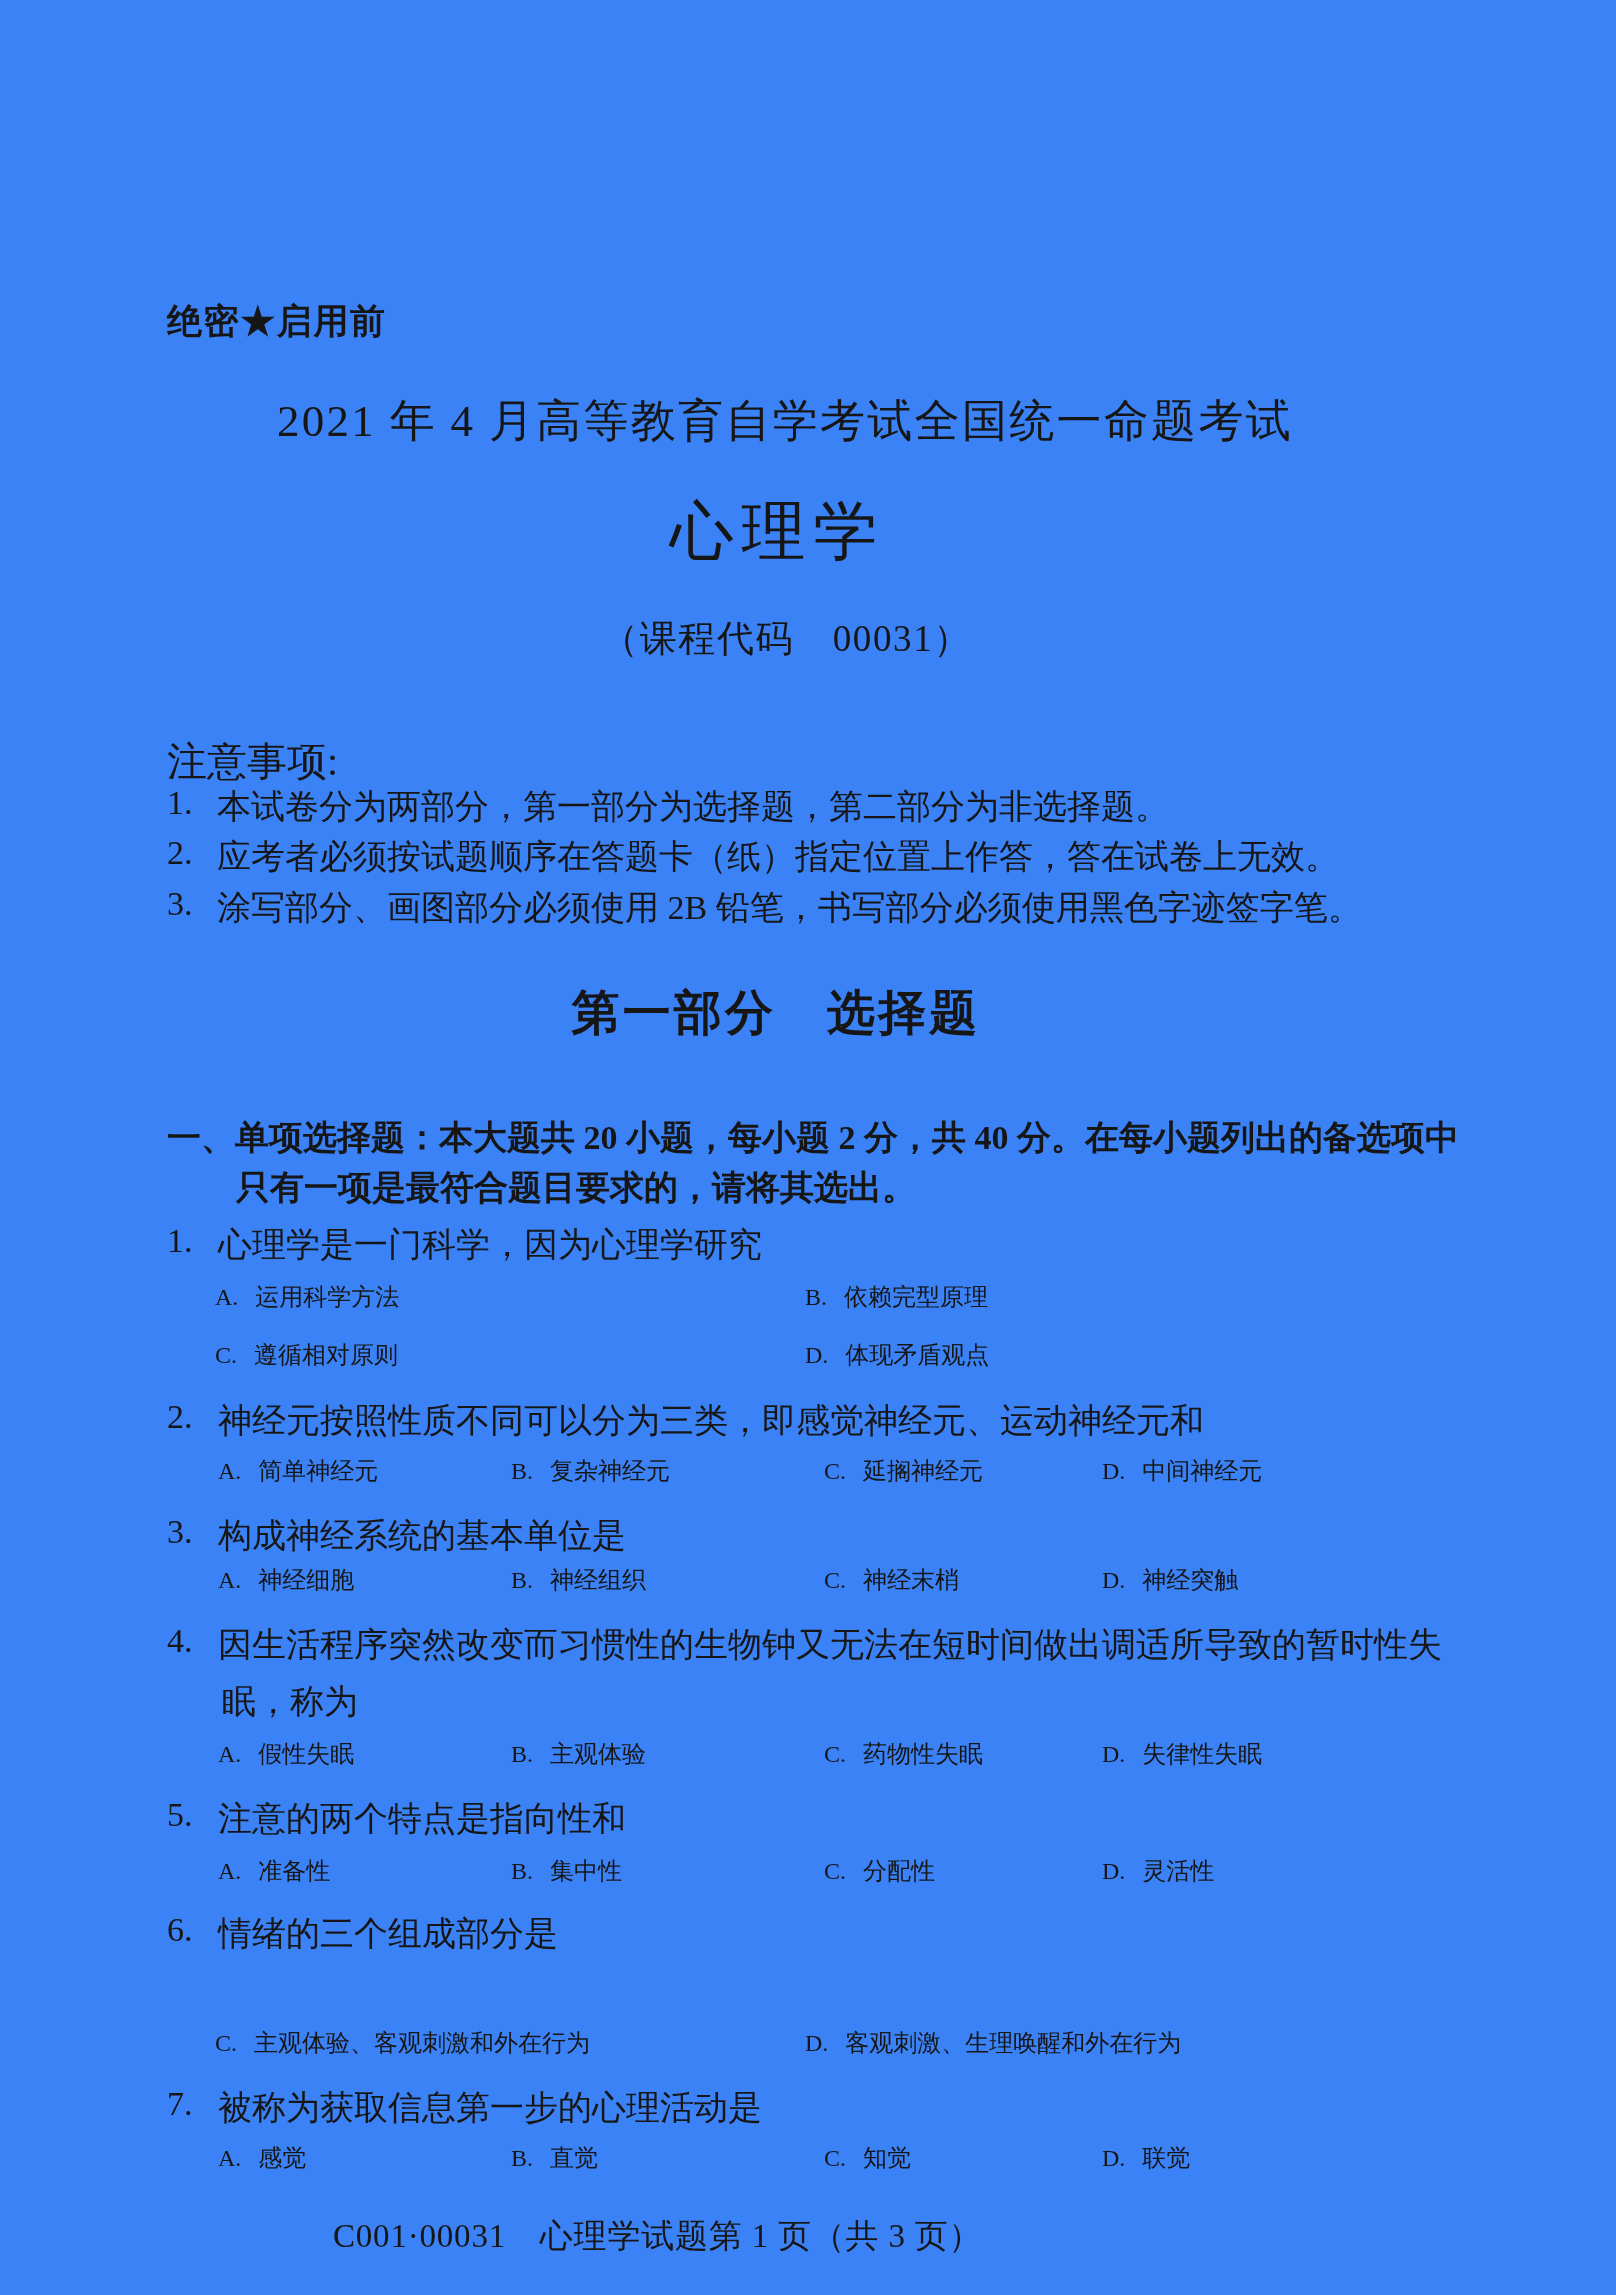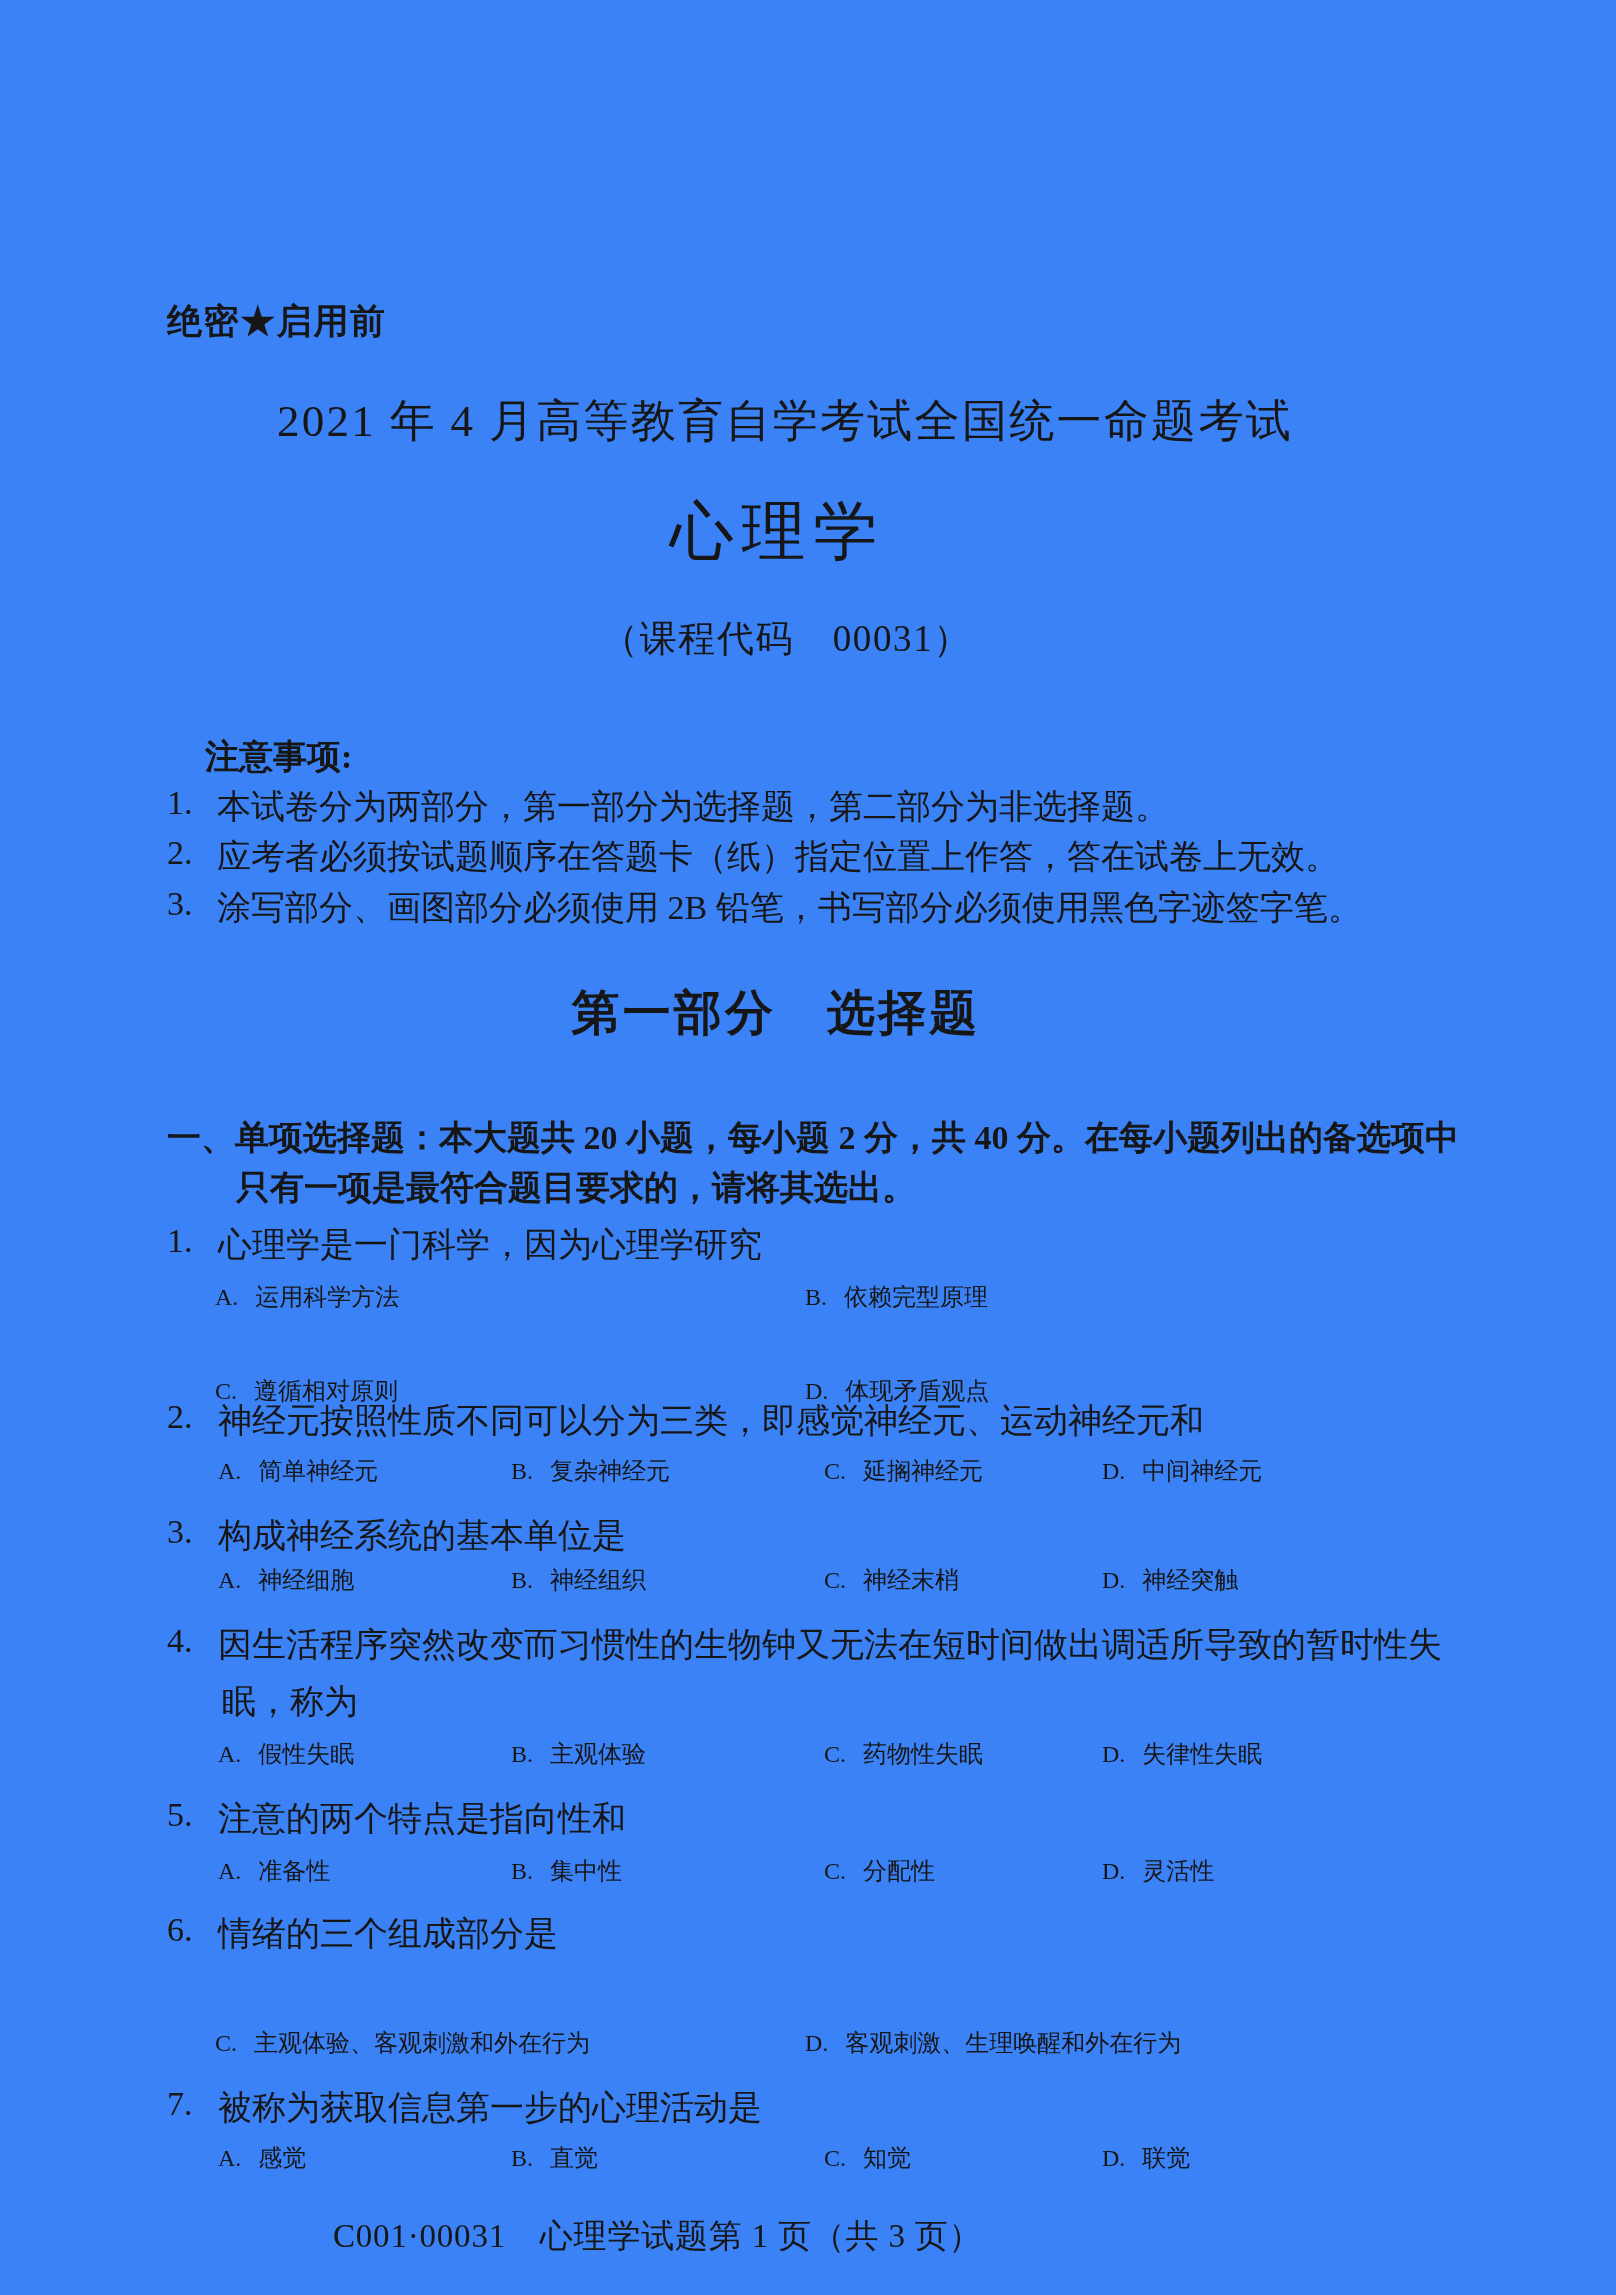--- a/index.html
+++ b/index.html
@@ -13,21 +13,21 @@
     overflow:hidden;
   }
   .abs { position:absolute; white-space:nowrap; }
   .centered { text-align:center; }
 
   .classification { left:167px; top:298px; font-size:35px; font-weight:bold; letter-spacing:1.6px; }
   .exam-title { left:0; width:1570px; top:391px; font-size:45px; letter-spacing:2.3px; }
   .subject-title { left:0; width:1555px; top:488px; font-size:64px; letter-spacing:7.8px; }
   .course-code { left:0; width:1550px; top:614px; font-size:37px; letter-spacing:1.6px;padding-left:23px; }
 
-  .notice-heading { left:167px; top:734px; font-size:34px; font-weight:bold;margin-left:38px; }
+  .notice-heading { left:167px; top:734px; font-size:40px; font-weight:normal; }
   .note-row { left:167px; display:flex; font-size:34px; }
   .note-row .num { display:inline-block; width:50px; flex:none; }
   .note-1 { top:784px; }
   .note-2 { top:834px; }
   .note-3 { top:885px; }
 
   .section-heading { left:0; width:1552px; top:981px; font-size:48px; font-weight:bold; letter-spacing:3.1px; }
 
   .intro-1 { left:167px; top:1115px; font-size:34px; font-weight:bold; }
   .intro-2 { left:236px; top:1165px; font-size:34px; font-weight:bold; }
@@ -37,21 +37,21 @@
   .q-cont { left:222px; font-size:34px; }
 
   .optrow { position:absolute; left:0; width:1616px; height:47px; font-size:24px; }
   .opt { position:absolute; white-space:nowrap; }
   .opt .olabel { display:inline-block; margin-right:17px; }
   
   .c1 { left:218px; } .c2 { left:511px; } .c3 { left:824px; } .c4 { left:1102px; }
   
   .w1 { left:215px; } .w2 { left:805px; }
 
-  .q1-stem { top:1222px; } .q1-r1 { top:1281px; } .q1-r2 { top:1339px;margin-top:36px; }
+  .q1-stem { top:1222px; } .q1-r1 { top:1281px; } .q1-r2 { top:1339px; }
   .q2-stem { top:1398px; } .q2-r1 { top:1455px; }
   .q3-stem { top:1513px; } .q3-r1 { top:1564px; }
   .q4-stem { top:1622px; } .q4-cont { top:1679px; } .q4-r1 { top:1738px; }
   .q5-stem { top:1796px; } .q5-r1 { top:1855px; }
   .q6-stem { top:1911px; } .q6-r1 { top:1970px; } .q6-r2 { top:2027px; }
   .q7-stem { top:2085px; } .q7-r1 { top:2142px; }
 
   .footer { left:333px; top:2214px; font-size:33px; letter-spacing:0.8px; }
 </style>
 </head>

